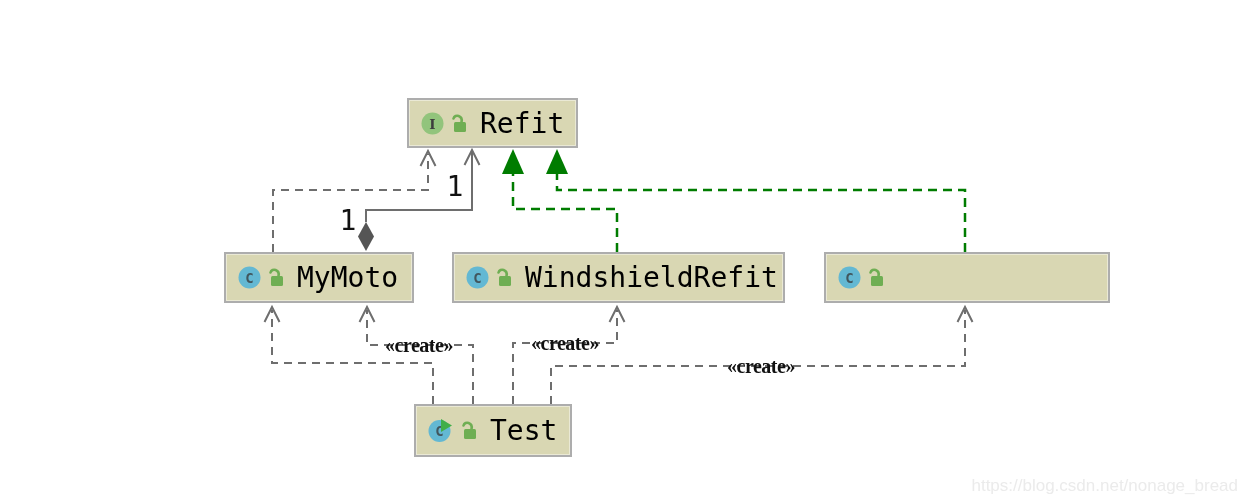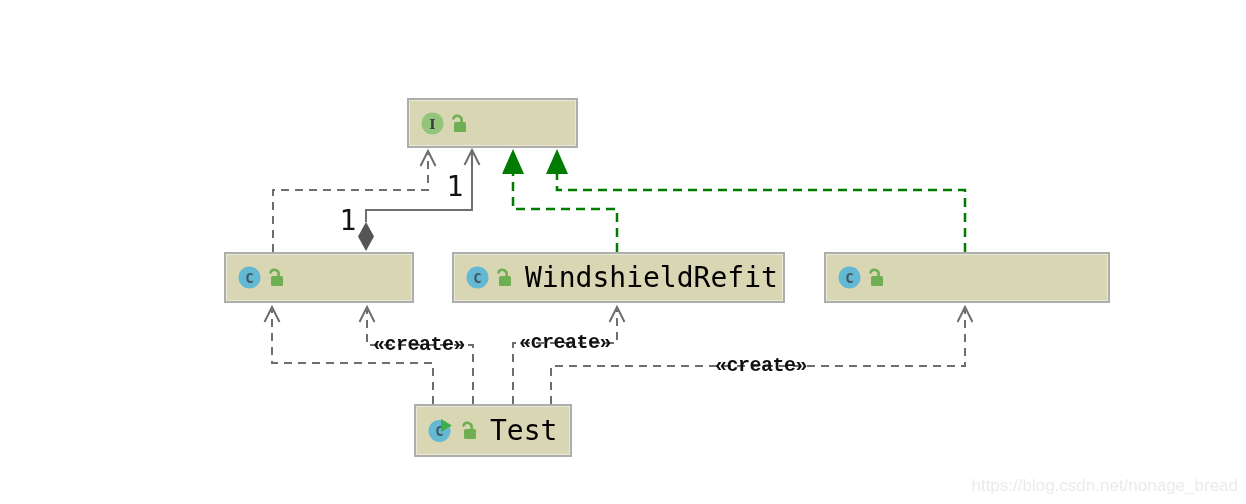--- a/index.html
+++ b/index.html
@@ -27,21 +27,21 @@
   }
   .node .icons{display:flex;align-items:center;gap:5px;margin-right:12px;}
   .node .icons svg{display:block;}
   .edge-label{
     position:absolute;
     transform:translate(-50%,-50%);
     color:#111;
     line-height:1;
   }
   .edge-label.create{
-    font-family:Liberation Mono, monospace;
+    font-family:Liberation Serif, serif;
     font-weight:700;
     font-size:20px;
     letter-spacing:-0.5px;
   }
   .edge-label.mult{
     font-family:"DejaVu Sans Mono","Liberation Mono",monospace;
     font-size:28px;
   }
   .watermark{
     position:absolute;
@@ -116,37 +116,39 @@
           <text x="11.5" y="16.5" text-anchor="middle" font-family="DejaVu Serif, serif" font-size="13.5" font-weight="bold" fill="#3d3d3d">I</text>
         </svg>
       </span>
       <span>
         <svg width="19" height="21" viewBox="0 0 19 21">
           <path d="M12.5 9 C14 2.5, 6 0.5, 4.5 5.5" fill="none" stroke="#6fae53" stroke-width="2.6" stroke-linecap="round"></path>
           <rect x="5" y="9" width="12" height="10" rx="1.5" fill="#6fae53"></rect>
         </svg>
       </span>
     </span>
+    <span class="node-label">Refit</span>
   </div>
 
   <div class="node" style="left:224px;top:252px;width:190px;height:51px">
     <span class="icons">
       <span>
         <svg width="23" height="23" viewBox="0 0 23 23">
           <circle cx="11.5" cy="11.5" r="11" fill="#63b8d3"></circle>
           <text x="11.5" y="16.5" text-anchor="middle" font-family="DejaVu Sans Mono, monospace" font-size="14" font-weight="bold" fill="#41565e">C</text>
         </svg>
       </span>
       <span>
         <svg width="19" height="21" viewBox="0 0 19 21">
           <path d="M12.5 9 C14 2.5, 6 0.5, 4.5 5.5" fill="none" stroke="#6fae53" stroke-width="2.6" stroke-linecap="round"></path>
           <rect x="5" y="9" width="12" height="10" rx="1.5" fill="#6fae53"></rect>
         </svg>
       </span>
     </span>
+    <span class="node-label">MyMoto</span>
   </div>
 
   <div class="node" style="left:452px;top:252px;width:333px;height:51px">
     <span class="icons">
       <span>
         <svg width="23" height="23" viewBox="0 0 23 23">
           <circle cx="11.5" cy="11.5" r="11" fill="#63b8d3"></circle>
           <text x="11.5" y="16.5" text-anchor="middle" font-family="DejaVu Sans Mono, monospace" font-size="14" font-weight="bold" fill="#41565e">C</text>
         </svg>
       </span>

